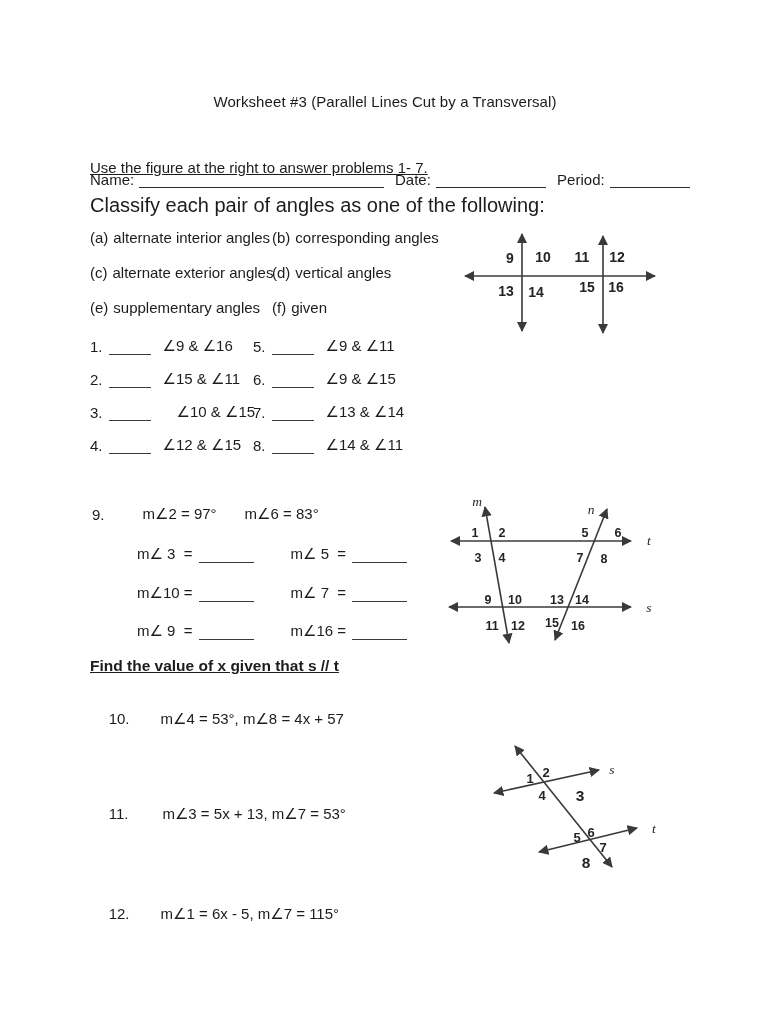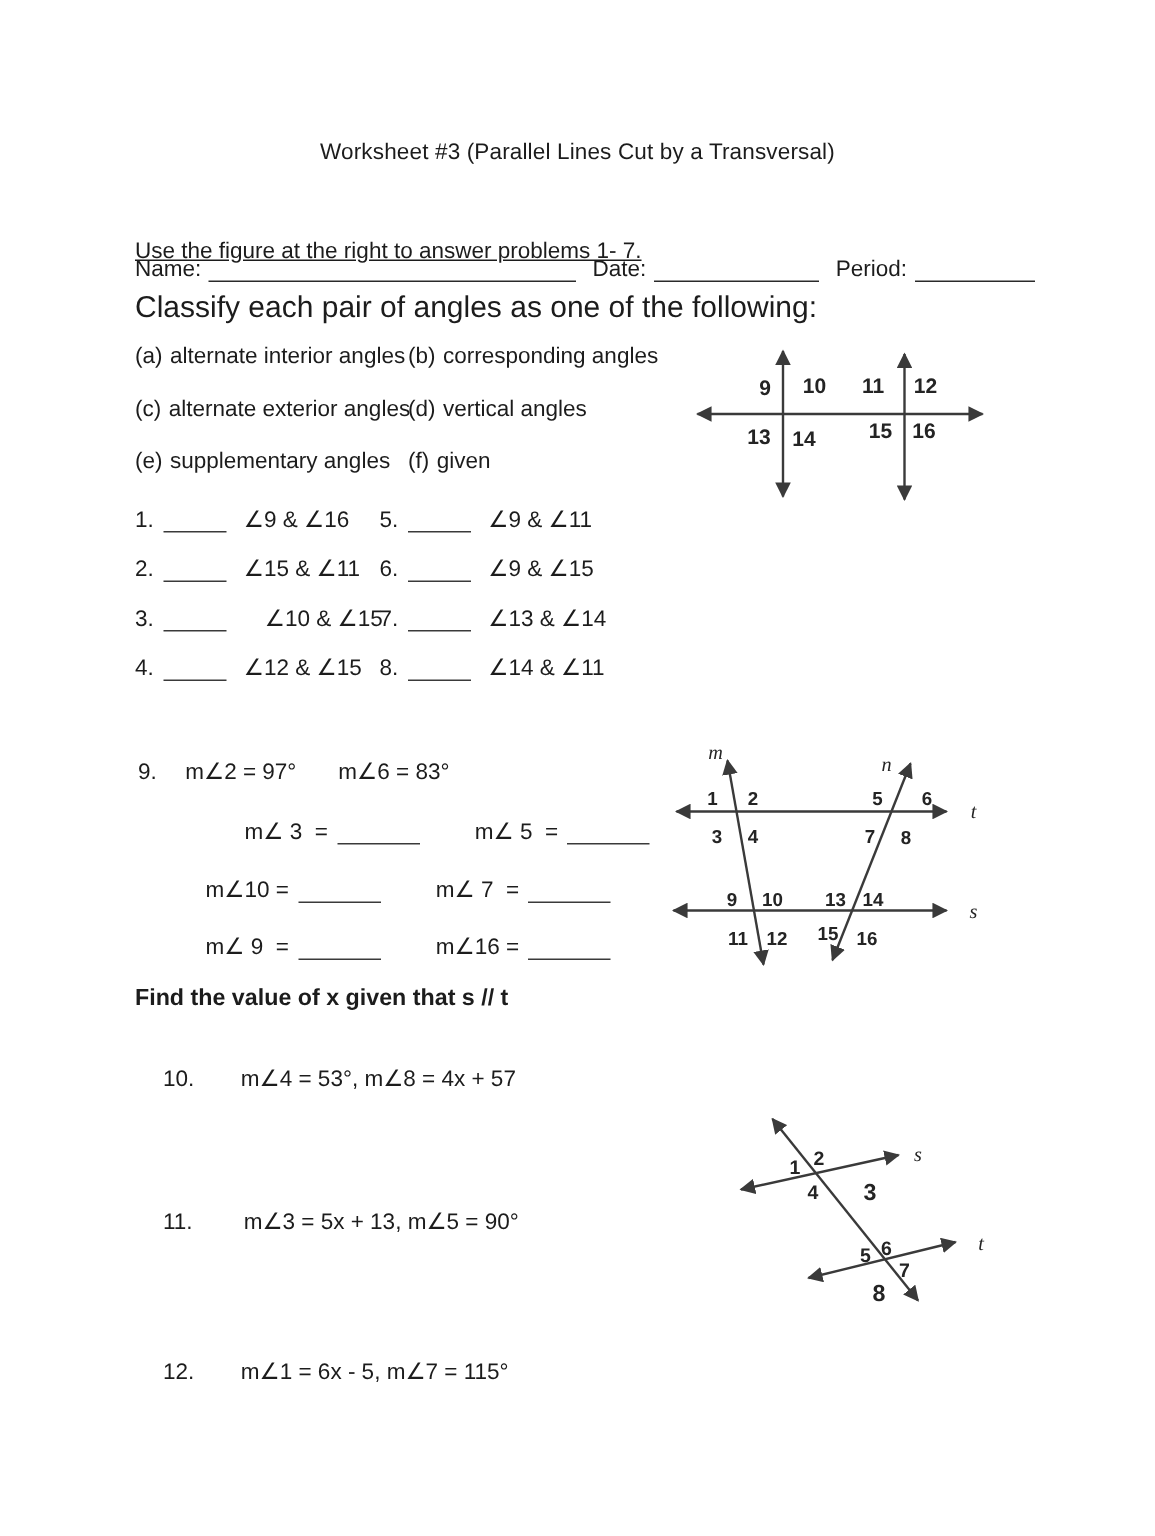--- a/index.html
+++ b/index.html
@@ -17,21 +17,21 @@
   .instruction{top:159px;left:90px;font-size:15px;text-decoration:underline;}
   .classify{top:194px;left:90px;font-size:20px;}
   .opt{font-size:15px;display:flex;gap:5px;white-space:nowrap;}
   .prob{font-size:15px;display:flex;align-items:flex-end;white-space:nowrap;}
   .prob .num{margin-right:6px;}
   .blank{display:inline-block;border-bottom:1.4px solid #3a3a3a;height:15px;}
   .w42{width:42px;margin-right:12px;}
   .w55{width:55px;}
   .pairtxt{white-space:pre;}
   .p9row{font-size:15px;display:flex;align-items:flex-end;white-space:pre;}
-  .findx{top:657px;left:90px;font-size:15.5px;font-weight:bold;}
+  .findx{top:657px;left:90px;font-size:15.5px;font-weight:bold;text-decoration:underline;}
   .ptext{font-size:15px;white-space:pre;}
   
   .fig{position:absolute;}
   .fig svg{position:absolute;top:0;left:0;}
   .fline{stroke:#3a3a3a;stroke-width:1.6;fill:none;}
   .fig-label{position:absolute;transform:translate(-50%,-50%);font-size:14px;font-weight:600;color:#242424;line-height:1;}
   .fig2 .fig-label{font-size:12.5px;}
   .fig3 .fig-label{font-size:13px;}
   .fig3 .big{font-size:15.5px;}
   .line-label{position:absolute;transform:translate(-50%,-50%);font-style:italic;
@@ -139,24 +139,24 @@
     <span class="fig-label" style="left:127px;top:32px;">11</span>
     <span class="fig-label" style="left:162px;top:32px;">12</span>
     <span class="fig-label" style="left:51px;top:66px;">13</span>
     <span class="fig-label" style="left:81px;top:67px;">14</span>
     <span class="fig-label" style="left:132px;top:62px;">15</span>
     <span class="fig-label" style="left:161px;top:62px;">16</span>
   </div>
 
   <div class="abs p9row" style="top:505px;left:92px;">
     <span>9.</span>
-    <span style="margin-left:19px;text-align:center;">m∠2 = 97°</span>
+    <span style="margin-left:38px;text-align:center;">m∠2 = 97°</span>
     <span style="margin-left:28px;">m∠6 = 83°</span>
   </div>
-  <div class="abs p9row" style="top:545px;left:137px;margin-left:26px;">
+  <div class="abs p9row" style="top:545px;left:137px;">
     <span>m∠ 3  =</span>
     <span class="blank w55" style="margin-left:6px;"></span>
     <span style="margin-left:37px;">m∠ 5  =</span>
     <span class="blank w55" style="margin-left:6px;"></span>
   </div>
   <div class="abs p9row" style="top:584px;left:137px;">
     <span>m∠10 =</span>
     <span class="blank w55" style="margin-left:6px;"></span>
     <span style="margin-left:37px;">m∠ 7  =</span>
     <span class="blank w55" style="margin-left:6px;"></span>
@@ -201,21 +201,21 @@
     <span class="fig-label" style="left:107px;top:125px;">15</span>
     <span class="fig-label" style="left:133px;top:128px;">16</span>
   </div>
 
   <div class="abs findx">Find the value of x given that s // t</div>
 
   <div class="abs ptext" style="top:693px;left:92px;">
     <span>10.</span><span style="margin-left:31px;">m∠4 = 53°, m∠8 = 4x + 57</span>
   </div>
   <div class="abs ptext" style="top:788px;left:92px;">
-    <span>11.</span><span style="margin-left:34px;">m∠3 = 5x + 13, m∠5 = 90°</span>
+    <span>11.</span><span style="margin-left:34px;">m∠3 = 5x + 13, m∠7 = 53°</span>
   </div>
   <div class="abs ptext" style="top:888px;left:92px;">
     <span>12.</span><span style="margin-left:31px;">m∠1 = 6x - 5, m∠7 = 115°</span>
   </div>
 
   <div class="fig fig3" style="left:478px;top:738px;width:190px;height:140px;">
     <svg width="190" height="140" viewBox="0 0 190 140">
       <defs>
         <marker id="ar3" viewBox="0 0 10 10" refX="9" refY="5" markerWidth="6.5" markerHeight="6.5" orient="auto-start-reverse">
           <path d="M0 0 L10 5 L0 10 z" fill="#3a3a3a"></path>

